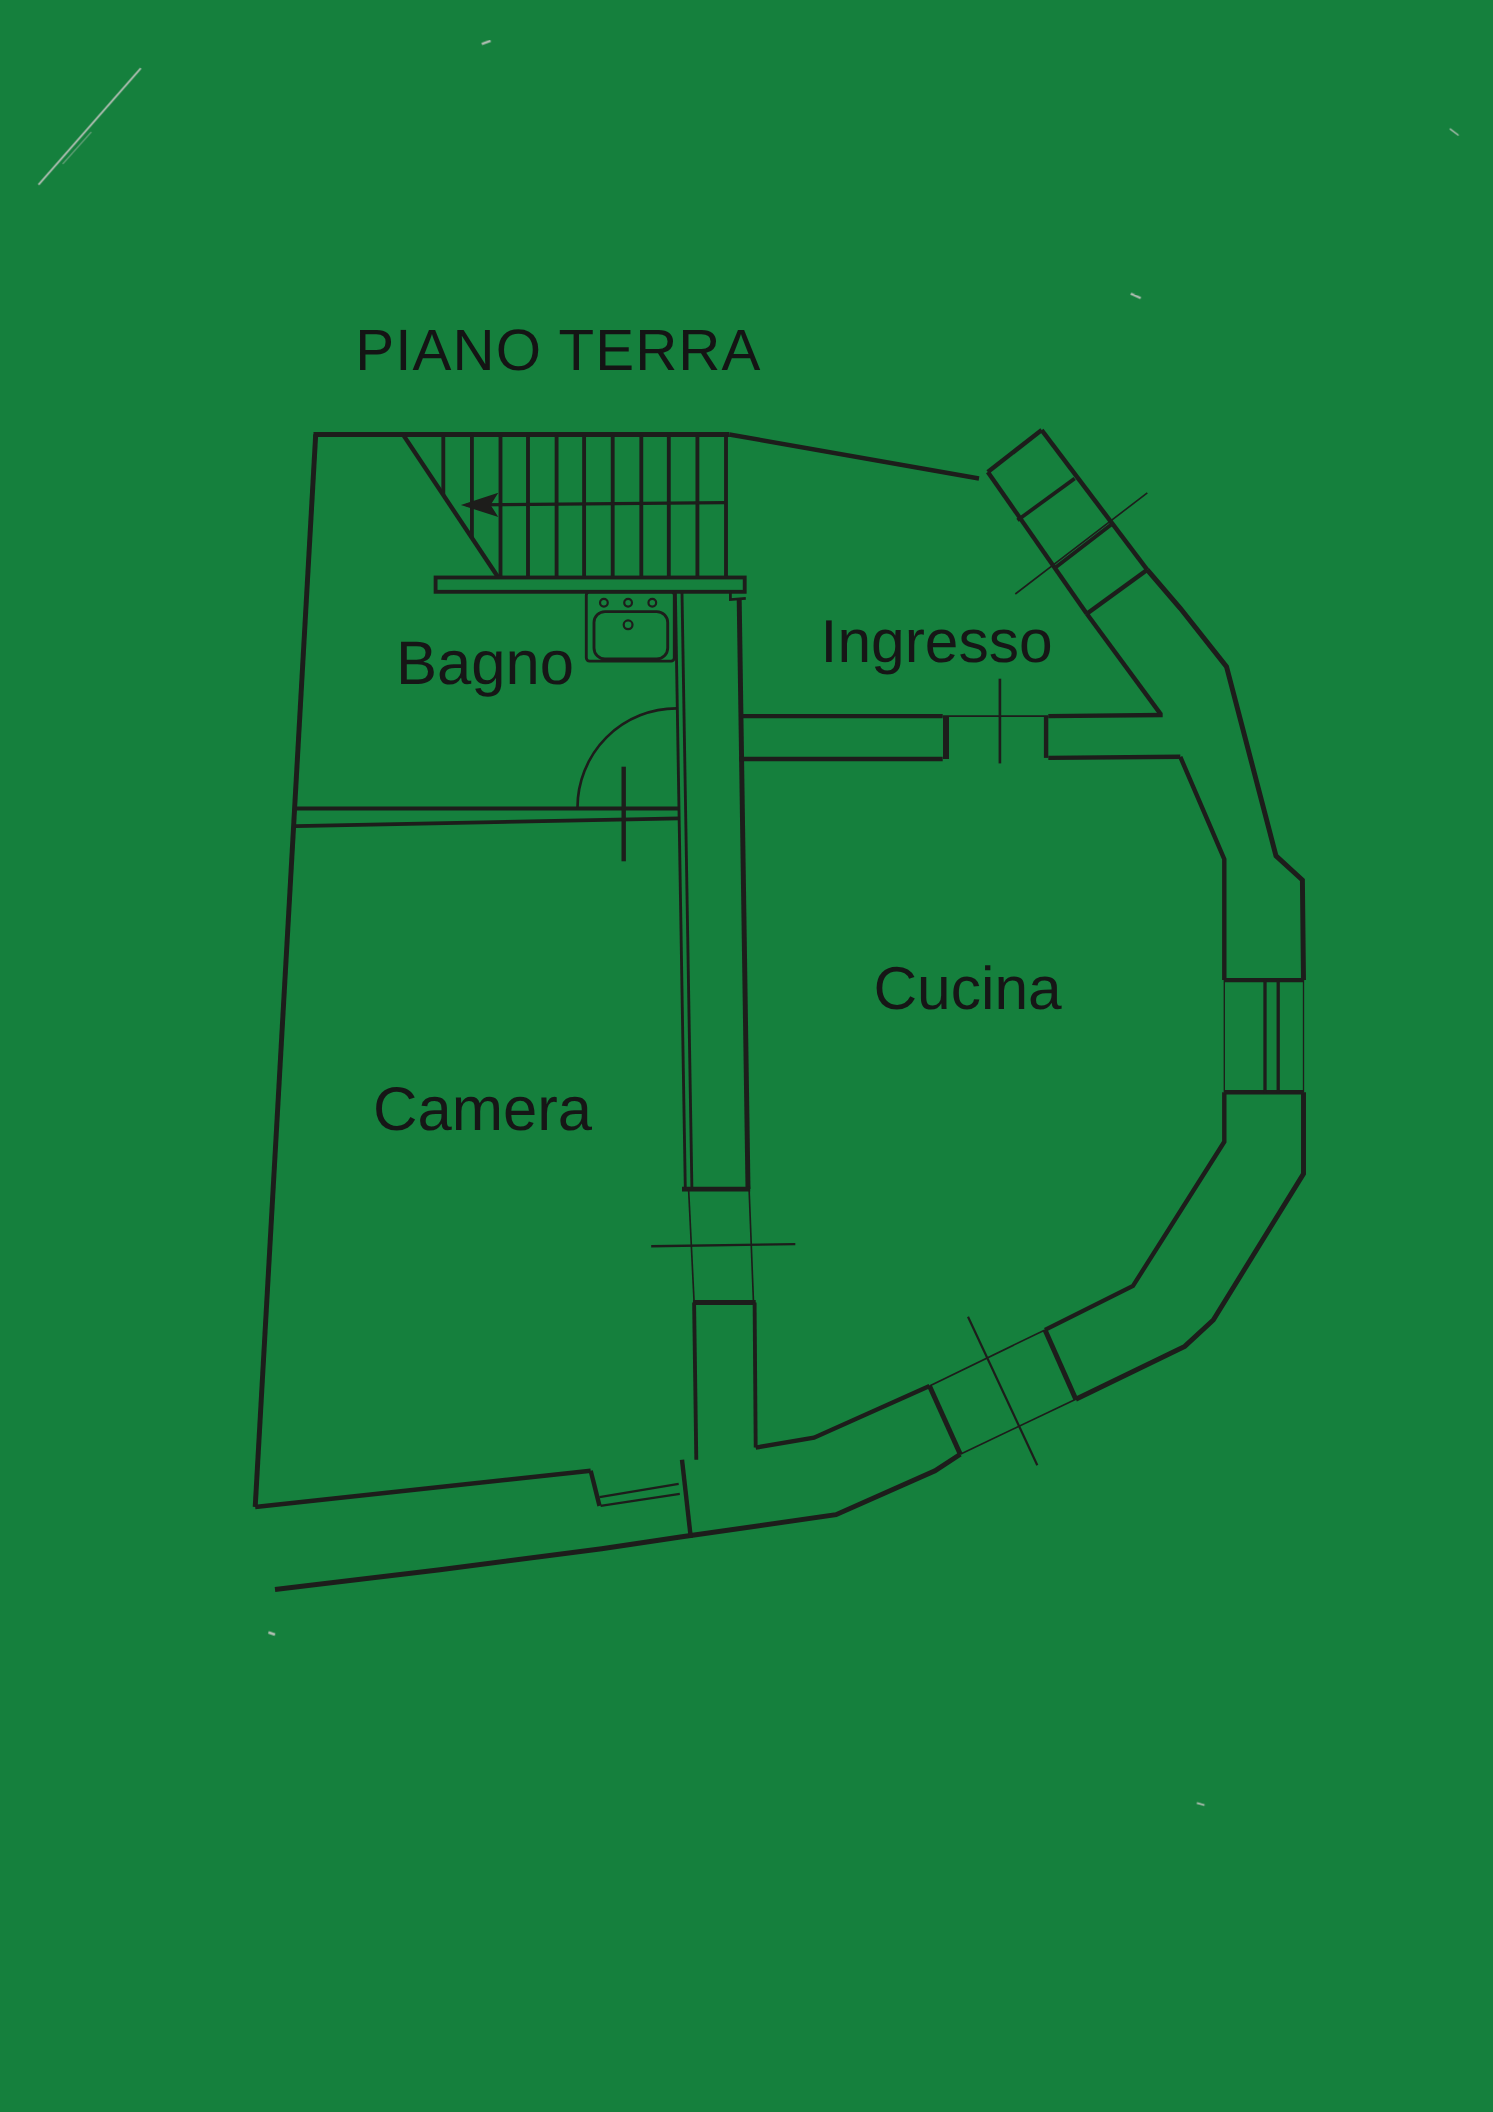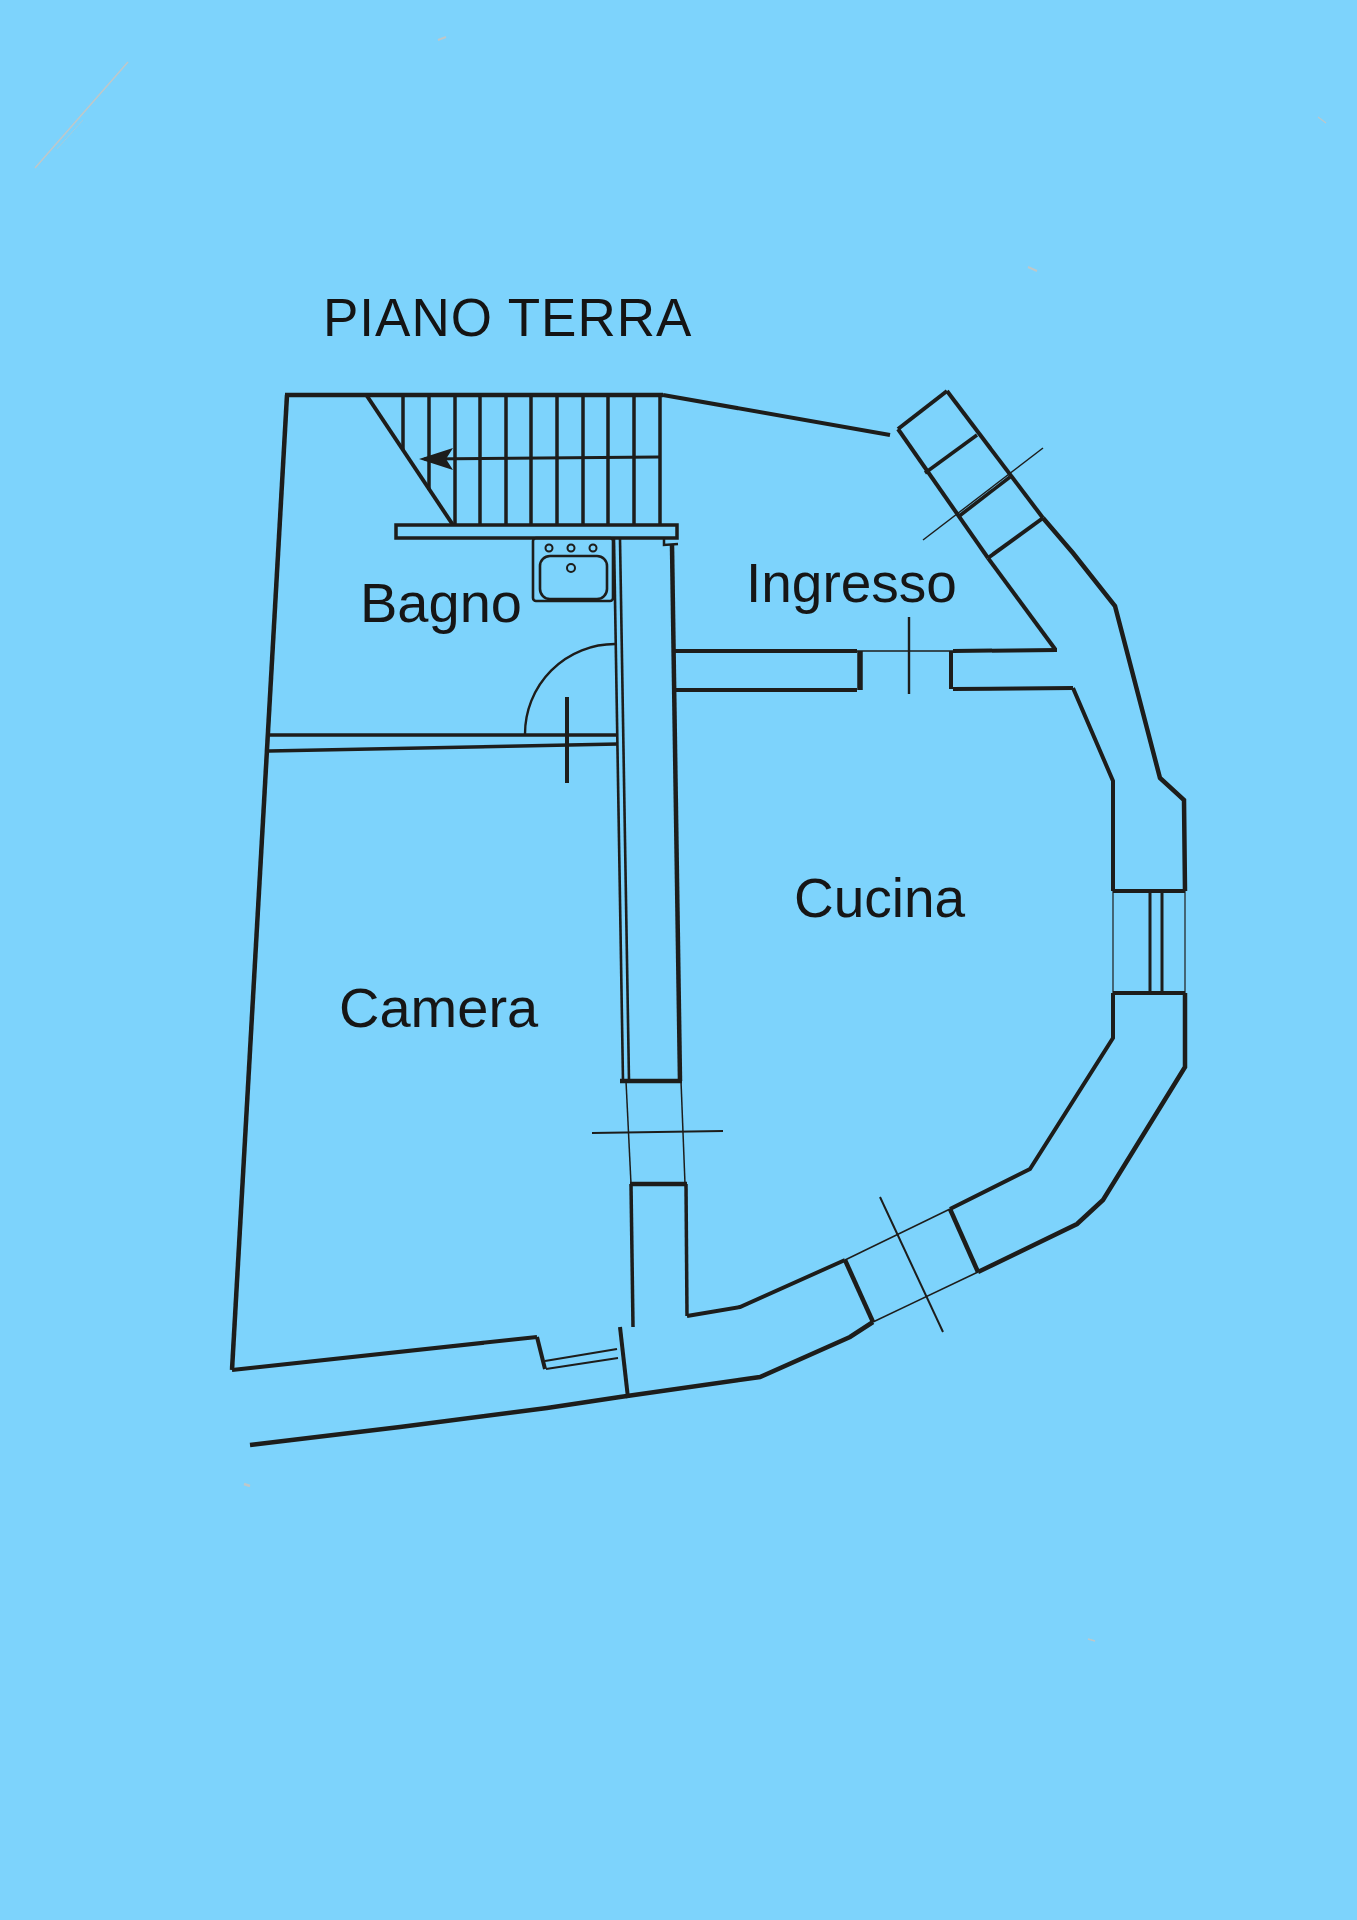--- a/index.html
+++ b/index.html
@@ -1,20 +1,20 @@
 <!DOCTYPE html>
 <html><head>
 <meta charset="utf-8">
 <style>
   html,body{margin:0;padding:0;background:#e8e8e8;}
   .page{
     position:relative;
     width:1357px;height:1920px;
     margin:0 auto;
-    background:#7dd3fc;
+    background:#15803d;
     overflow:hidden;
     font-family:"Liberation Sans", sans-serif;
   }
   svg{position:absolute;left:0;top:0;display:block;}
   .room-label{
     font-family:"Liberation Sans", sans-serif;
     fill:#161616;
   }
   .title-label{
     font-family:"Liberation Sans", sans-serif;

